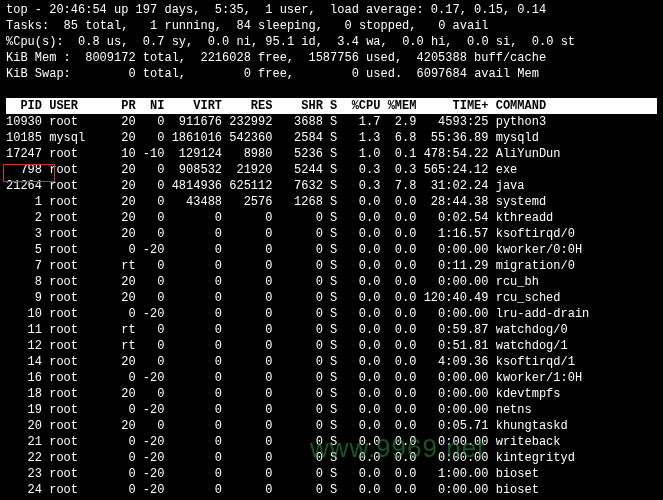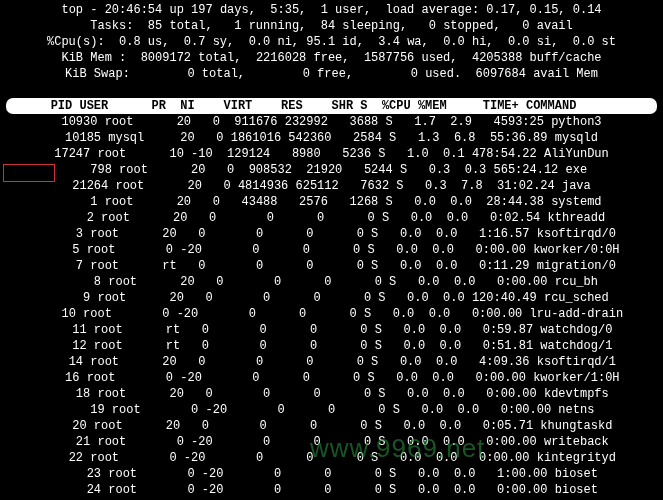--- a/index.html
+++ b/index.html
@@ -9,22 +9,22 @@
     color: #fff;
     font-family: "Menlo", "Consolas", "Courier New", monospace;
     font-size: 12px;
     line-height: 16px;
     width: 663px;
     height: 500px;
     overflow: hidden;
   }
   .wrap { padding: 2px 6px; }
   .bold { font-weight: normal; }
-  .hdr { background: #fff; color: #000; font-weight: bold; border-radius: 7px; }
-  .row { white-space: pre; text-align: center; }
+  .hdr { background: #fff; color: #000; font-weight: bold; }
+  .row { white-space: pre; }
   .highlight-box {
     position: absolute;
     border: 1px solid #c33;
     pointer-events: none;
   }
   .watermark {
     position: absolute;
     font-family: Arial, sans-serif;
     font-size: 26px;
     font-weight: normal;

